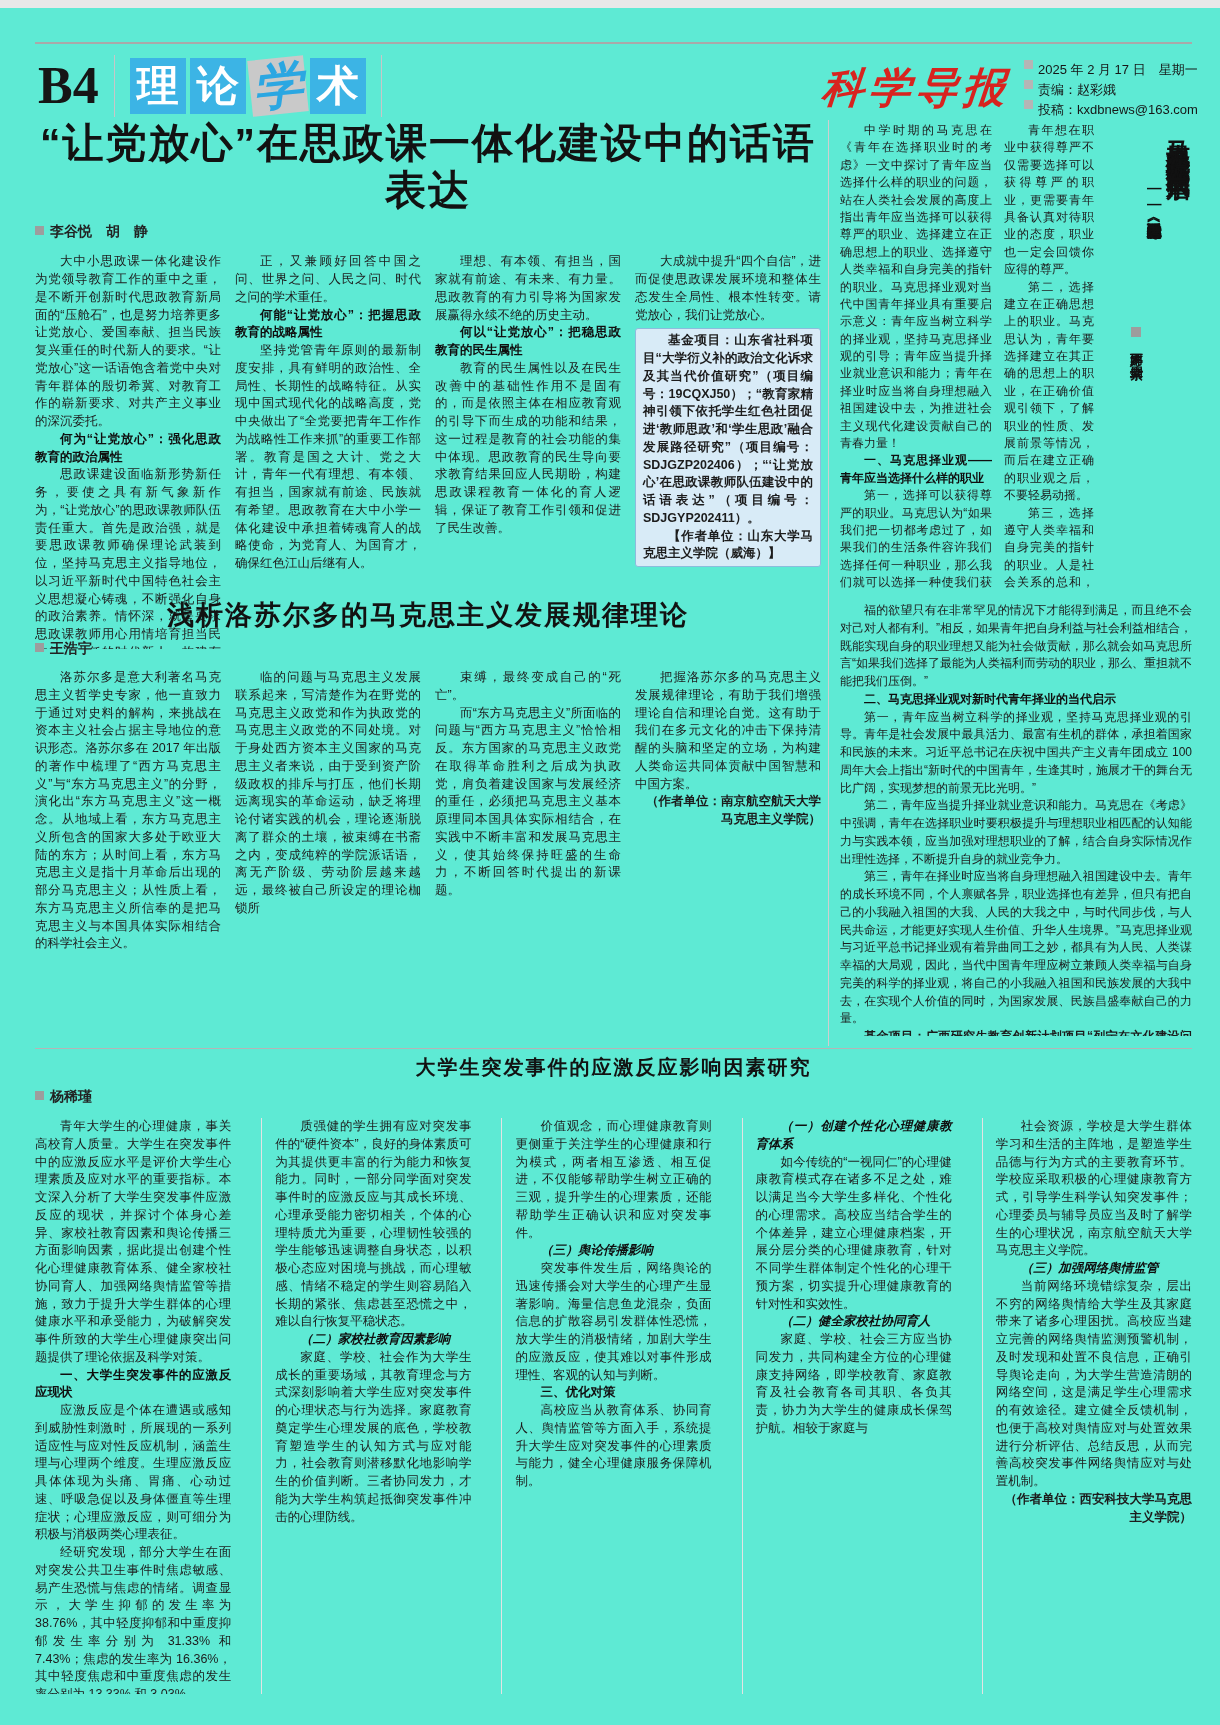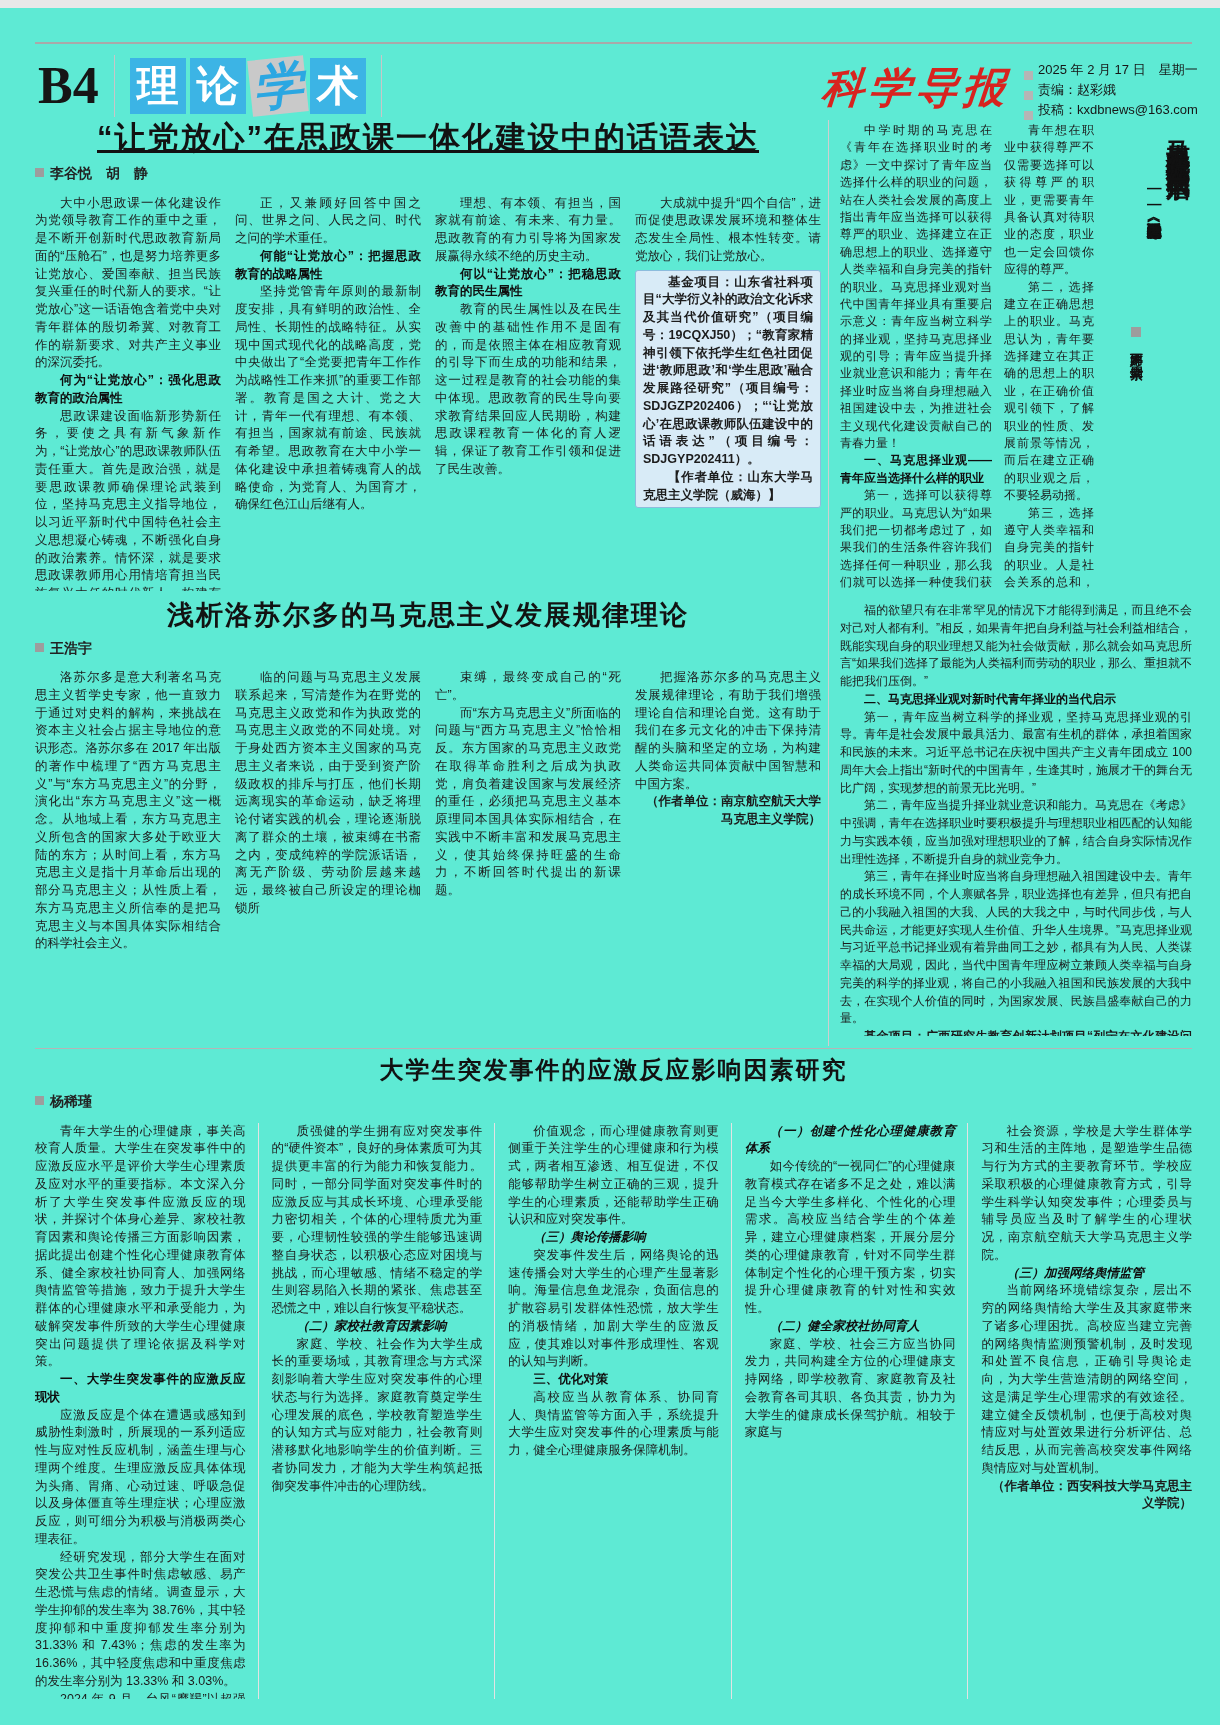--- a/index.html
+++ b/index.html
@@ -11,64 +11,64 @@
   .pageno{font-family:"Liberation Serif","DejaVu Serif",serif;font-size:52px;font-weight:bold;line-height:1;color:#161616;}
   .mast-div{width:1px;height:62px;background:#c7c7c7;margin:0 15px;}
   .logo{display:flex;gap:4px;align-items:center;}
   .logo-sq{width:56px;height:56px;background:#3cb4e5;color:#fff;font-size:42px;font-weight:800;
            display:flex;align-items:center;justify-content:center;}
   .logo-sq.gray{background:#c9c9c9;color:#2ba7e2;font-style:italic;font-weight:900;font-size:50px;
            font-family:"Liberation Serif","DejaVu Serif",serif;transform:rotate(-6deg);}
   .brand{position:absolute;right:210px;top:52px;color:#d8231f;font-size:42px;font-weight:bold;font-style:italic;
          letter-spacing:5px;font-family:"Liberation Serif","DejaVu Serif",serif;transform:skewX(-5deg);}
   .pubinfo{position:absolute;right:28px;top:52px;width:168px;font-size:13px;color:#161616;line-height:1.55;}
-  .pubinfo .row{display:flex;align-items:flex-end;gap:5px;white-space:nowrap;}
+  .pubinfo .row{display:flex;align-items:flex-start;gap:5px;white-space:nowrap;}
   .sq{width:9px;height:9px;background:#b5b5b5;display:inline-block;flex:none;}
   
   .vdiv{position:absolute;left:828px;top:112px;height:926px;width:1px;background:#cfcfcf;}
   .hdiv{position:absolute;left:35px;right:28px;top:1040px;height:1px;background:#b5b5b5;}
   
   .article{position:absolute;}
   .a-title{text-align:center;font-weight:800;color:#121212;letter-spacing:2px;line-height:1.15;}
   .byline{text-align:left;font-size:14px;font-weight:bold;margin-top:9px;color:#222;}
   .byline .sq{margin-right:6px;vertical-align:1px;background:#9d9d9d;}
   .cols{display:flex;text-align:justify;overflow:hidden;}
   .col{font-size:12.5px;line-height:1.42;color:#1c1c1c;overflow:hidden;}
   .blk-p{text-indent:2em;}
   .blk-h{font-weight:800;text-indent:2em;color:#0f0f0f;}
   .blk-h2{font-weight:800;font-style:italic;text-indent:2em;color:#0f0f0f;}
   .blk-fund{font-weight:bold;text-indent:2em;}
   .blk-author{font-weight:bold;text-align:right;}
   .fundbox{background:#d8ebf7;border:1px solid #8cbcdd;border-radius:3px;padding:3px 7px;margin-top:4px;}
   
   #art1{left:35px;top:112px;width:786px;height:478px;}
-  #art1 .a-title{font-size:31px;text-decoration:underline;}
+  #art1 .a-title{font-size:41px;}
   #art1 .cols{gap:14px;height:396px;margin-top:12px;}
   #art1 .col{flex:1;}
   
   #art2{left:840px;top:114px;width:352px;height:924px;}
   .a2-top{display:flex;gap:12px;height:470px;overflow:hidden;}
   .a2-colA{width:152px;font-size:12px;line-height:1.45;text-align:justify;overflow:hidden;}
   .a2-colB{width:90px;font-size:12px;line-height:1.45;text-align:justify;overflow:hidden;}
   .a2-title{flex:1;writing-mode:vertical-rl;text-orientation:upright;color:#111;}
   .a2-vt{font-size:24px;font-weight:800;letter-spacing:2px;line-height:1.2;}
   .a2-vs{font-size:14.5px;font-weight:700;margin-top:58px;line-height:1.25;}
   .a2-vb{font-size:13px;font-weight:700;margin-top:205px;}
   .a2-vb .sq{background:#9d9d9d;width:10px;height:10px;margin-bottom:6px;}
   .a2-bottom{margin-top:10px;font-size:12px;line-height:1.48;text-align:justify;height:434px;overflow:hidden;}
   
   #art3{left:35px;top:592px;width:786px;height:444px;}
   #art3 .a-title{font-size:27px;}
   #art3 .cols{gap:14px;height:362px;margin-top:11px;}
   #art3 .col{flex:1;}
   
   #art4{left:35px;top:1048px;width:1157px;height:662px;}
-  #art4 .a-title{font-size:24px;}
+  #art4 .a-title{font-size:20px;}
   #art4 .cols{gap:13px;height:576px;margin-top:12px;}
-  #art4 .col{flex:1;border-right:1px solid #e3e3e3;padding-right:12px;}
+  #art4 .col{flex:1;border-right:1px solid #e3e3e3;padding-right:30px;}
   #art4 .col:last-child{border-right:none;padding-right:0;}
 </style>
 </head>
 <body>
 
 <div id="page">
 
   <div class="header-line"></div>
 
   <div class="masthead">

